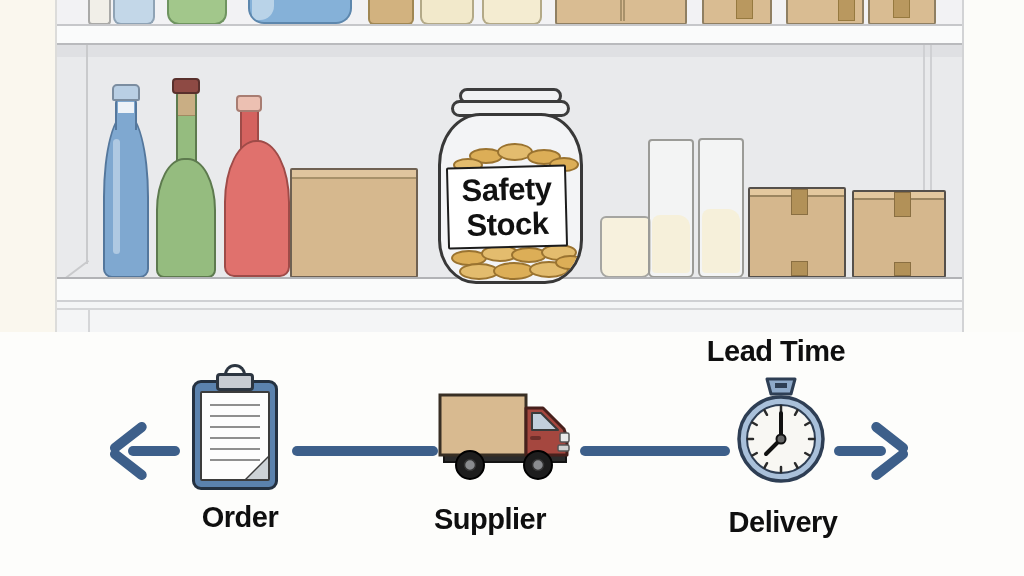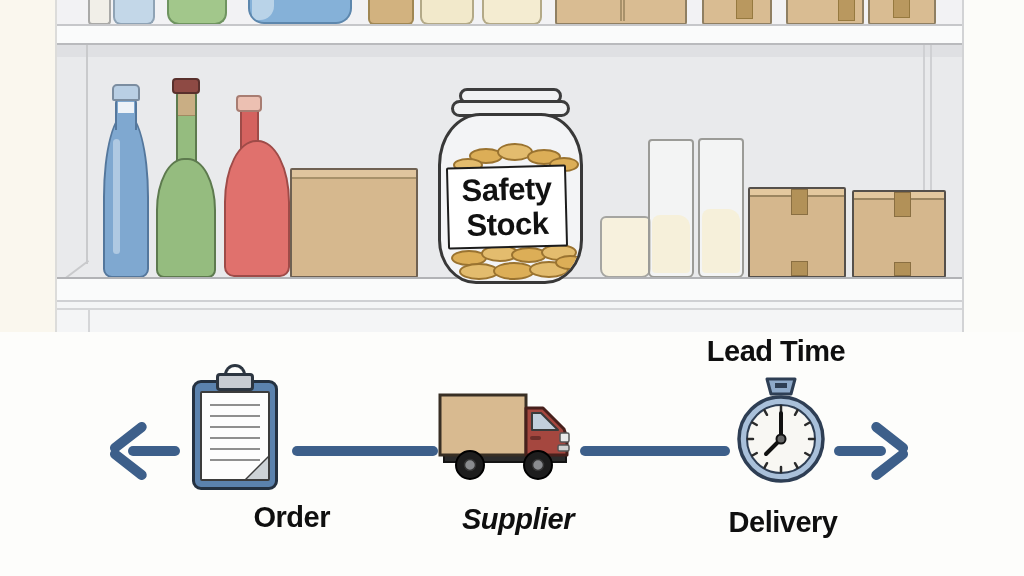--- a/index.html
+++ b/index.html
@@ -100,22 +100,22 @@
   .cb-clip{left:26px;top:9px;width:38px;height:18px;background:#c7cbd1;border:3px solid #2c3540;border-radius:4px;}
   .cb-paper{left:10px;top:27px;width:70px;height:90px;background:#fdfdfd;border:2px solid #3c3c3c;border-radius:2px;overflow:hidden;}
   .cb-lines{position:absolute;left:8px;top:11px;width:50px;height:62px;background:repeating-linear-gradient(#8f8f8f 0 2px, transparent 2px 11px);}
   .cb-fold-dark{position:absolute;right:-1px;bottom:-1px;width:0;height:0;border-left:25px solid transparent;border-bottom:25px solid #3c3c3c;}
   .cb-fold{position:absolute;right:0;bottom:0;width:0;height:0;border-left:21px solid transparent;border-bottom:21px solid #cdd2d6;}
 
   .truck{left:438px;top:392px;width:136px;height:92px;}
   .stopwatch{left:735px;top:376px;width:92px;height:110px;}
 
   .tl-label{position:absolute;width:180px;text-align:center;font-weight:bold;font-size:29px;color:#0f0f0f;letter-spacing:-0.5px;}
-  .lbl-order{left:150px;top:501px;text-align:right;}
-  .lbl-supplier{left:428px;top:503px;font-style:italic;}
+  .lbl-order{left:150px;top:501px;}
+  .lbl-supplier{left:400px;top:503px;}
   .lbl-delivery{left:693px;top:506px;}
   .lbl-leadtime{left:686px;top:335px;}
 </style>
 </head>
 <body>
 
 <div class="canvas">
 
   <div class="scene">
     <div class="abs interior"></div>

